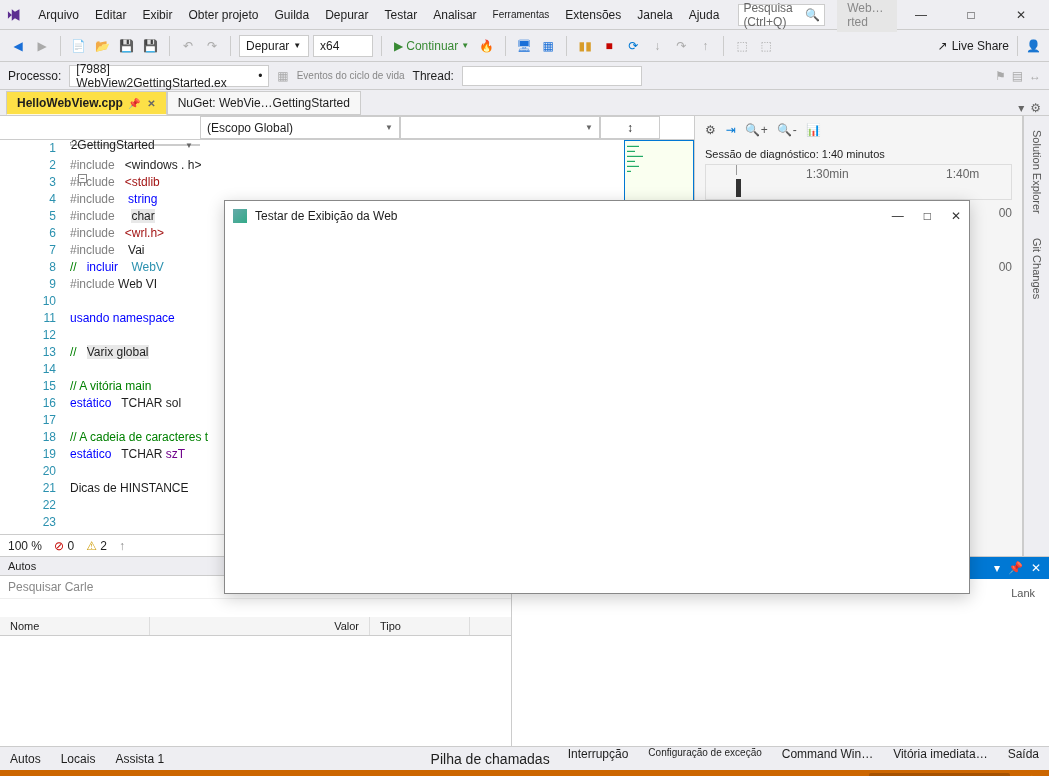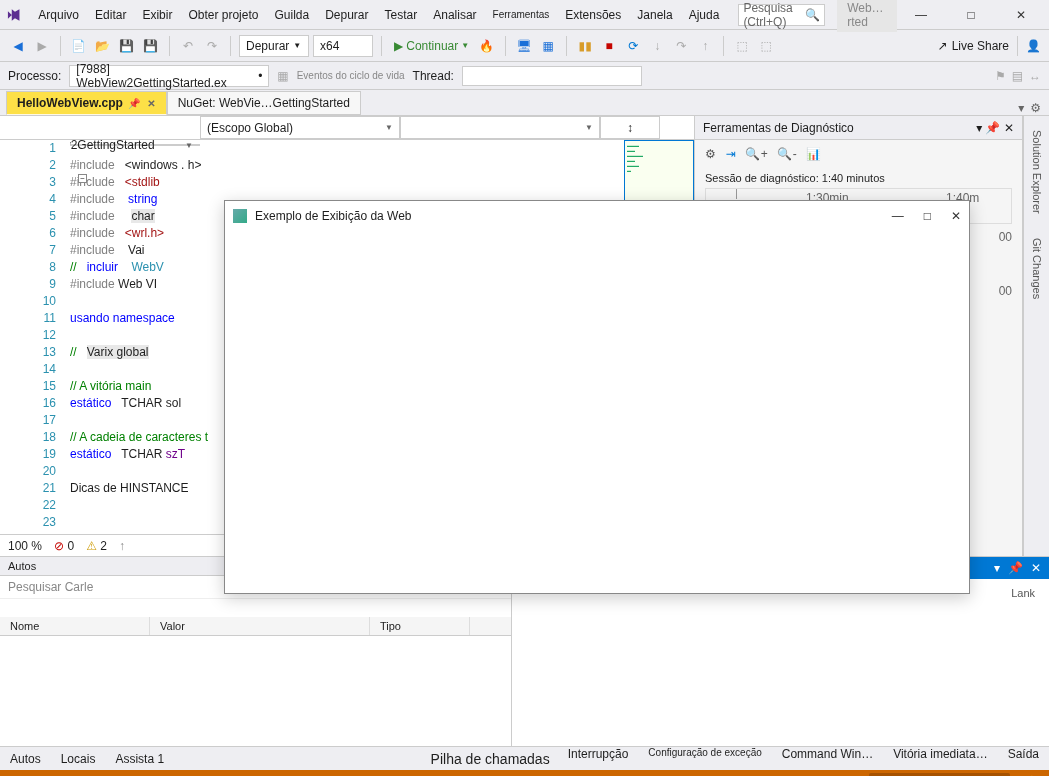--- a/index.html
+++ b/index.html
@@ -68,21 +68,21 @@
 
 .right-rail { width: 26px; background: #eeeef2; border-left: 1px solid #ccc; display: flex; flex-direction: column; align-items: center; padding-top: 10px; gap: 16px; }
 .rail-tab { writing-mode: vertical-rl; font-size: 11px; color: #555; padding: 4px 2px; }
 
 .lower { display: flex; height: 190px; border-top: 1px solid #ccc; }
 .autos-pane { width: 512px; border-right: 1px solid #ccc; background: #fff; display: flex; flex-direction: column;}
 .pane-title { background: #eeeef2; padding: 3px 8px; font-size: 11px; border-bottom: 1px solid #ccc;}
 .search-row { display: flex; align-items: center; padding: 4px 8px; border-bottom: 1px solid #eee; justify-content: space-between; color: #888;}
 .cols-hdr { display: flex; border-bottom: 1px solid #ccc; background: #f5f5f5; margin-top: 18px;}
 .cols-hdr span { padding: 3px 10px; font-size: 11px; border-right: 1px solid #ddd;}
-.cols-hdr span:nth-child(1){width:150px;} .cols-hdr span:nth-child(2){width:220px;} .cols-hdr span:nth-child(3){width:100px;}
+.cols-hdr span:nth-child(1){width:150px;} .cols-hdr span:nth-child(2){width:220px;text-align:right;} .cols-hdr span:nth-child(3){width:100px;}
 
 .bottom-tabs { height: 24px; display: flex; align-items: center; border-top: 1px solid #ccc; background: #eeeef2; font-size: 11px; }
 .bottom-tabs .bt { padding: 4px 10px; }
 .bottom-tabs .right-group { margin-left: auto; display: flex; }
 .bottom-tabs .cstack { padding: 8px 8px; font-size: 14px; }
 
 .statusbar { height: 24px; background: #cc6600; color: #fff; display: flex; align-items: center; padding: 0 10px; font-size: 11px; gap: 14px; }
 .statusbar .sb-right { margin-left: auto; display: flex; gap: 14px; align-items: center; }
 .sb-badge { background: #a65200; padding: 2px 8px; border-radius: 2px; }
 
@@ -278,24 +278,20 @@
     </div>
     <div class="code-status">
       <span>100 %</span>
       <span><span class="err-icon">⊘</span> <span>0</span></span>
       <span><span class="warn-icon">⚠</span> <span>2</span></span>
       <span style="color:#888">↑</span>
     </div>
   </div>
 
   <div class="diag-pane">
-    <div class="diag-title">
-      <span>Ferramentas de Diagnóstico</span>
-      <span><span>▾</span> <span>📌</span> <span>✕</span></span>
-    </div>
     <div class="diag-tools">
       <span>⚙</span>
       <span style="color:#0078d4">⇥</span>
       <span>🔍+</span>
       <span>🔍-</span>
       <span>📊</span>
     </div>
     <div class="diag-session">Sessão de diagnóstico: 1:40 minutos</div>
     <div class="timeline">
       <div class="tick" style="left:30px"></div>
@@ -361,20 +357,20 @@
     <span>✎ <span>2</span></span>
     <span>⎇ <span>mestre</span> ▾</span>
     <span class="sb-badge">◇ <span>WebView2Samples</span> ▴</span>
     <span>🔔</span>
   </div>
 </div>
 
 <div class="float-win">
   <div class="fw-title">
     <div class="fw-icon"></div>
-    <span>Exemplo de Exibição da Web</span>
+    <span>Testar de Exibição da Web</span>
     <div class="fw-btns">
       <span>—</span>
       <span>□</span>
       <span>✕</span>
     </div>
   </div>
 </div>
 
 </body></html>

